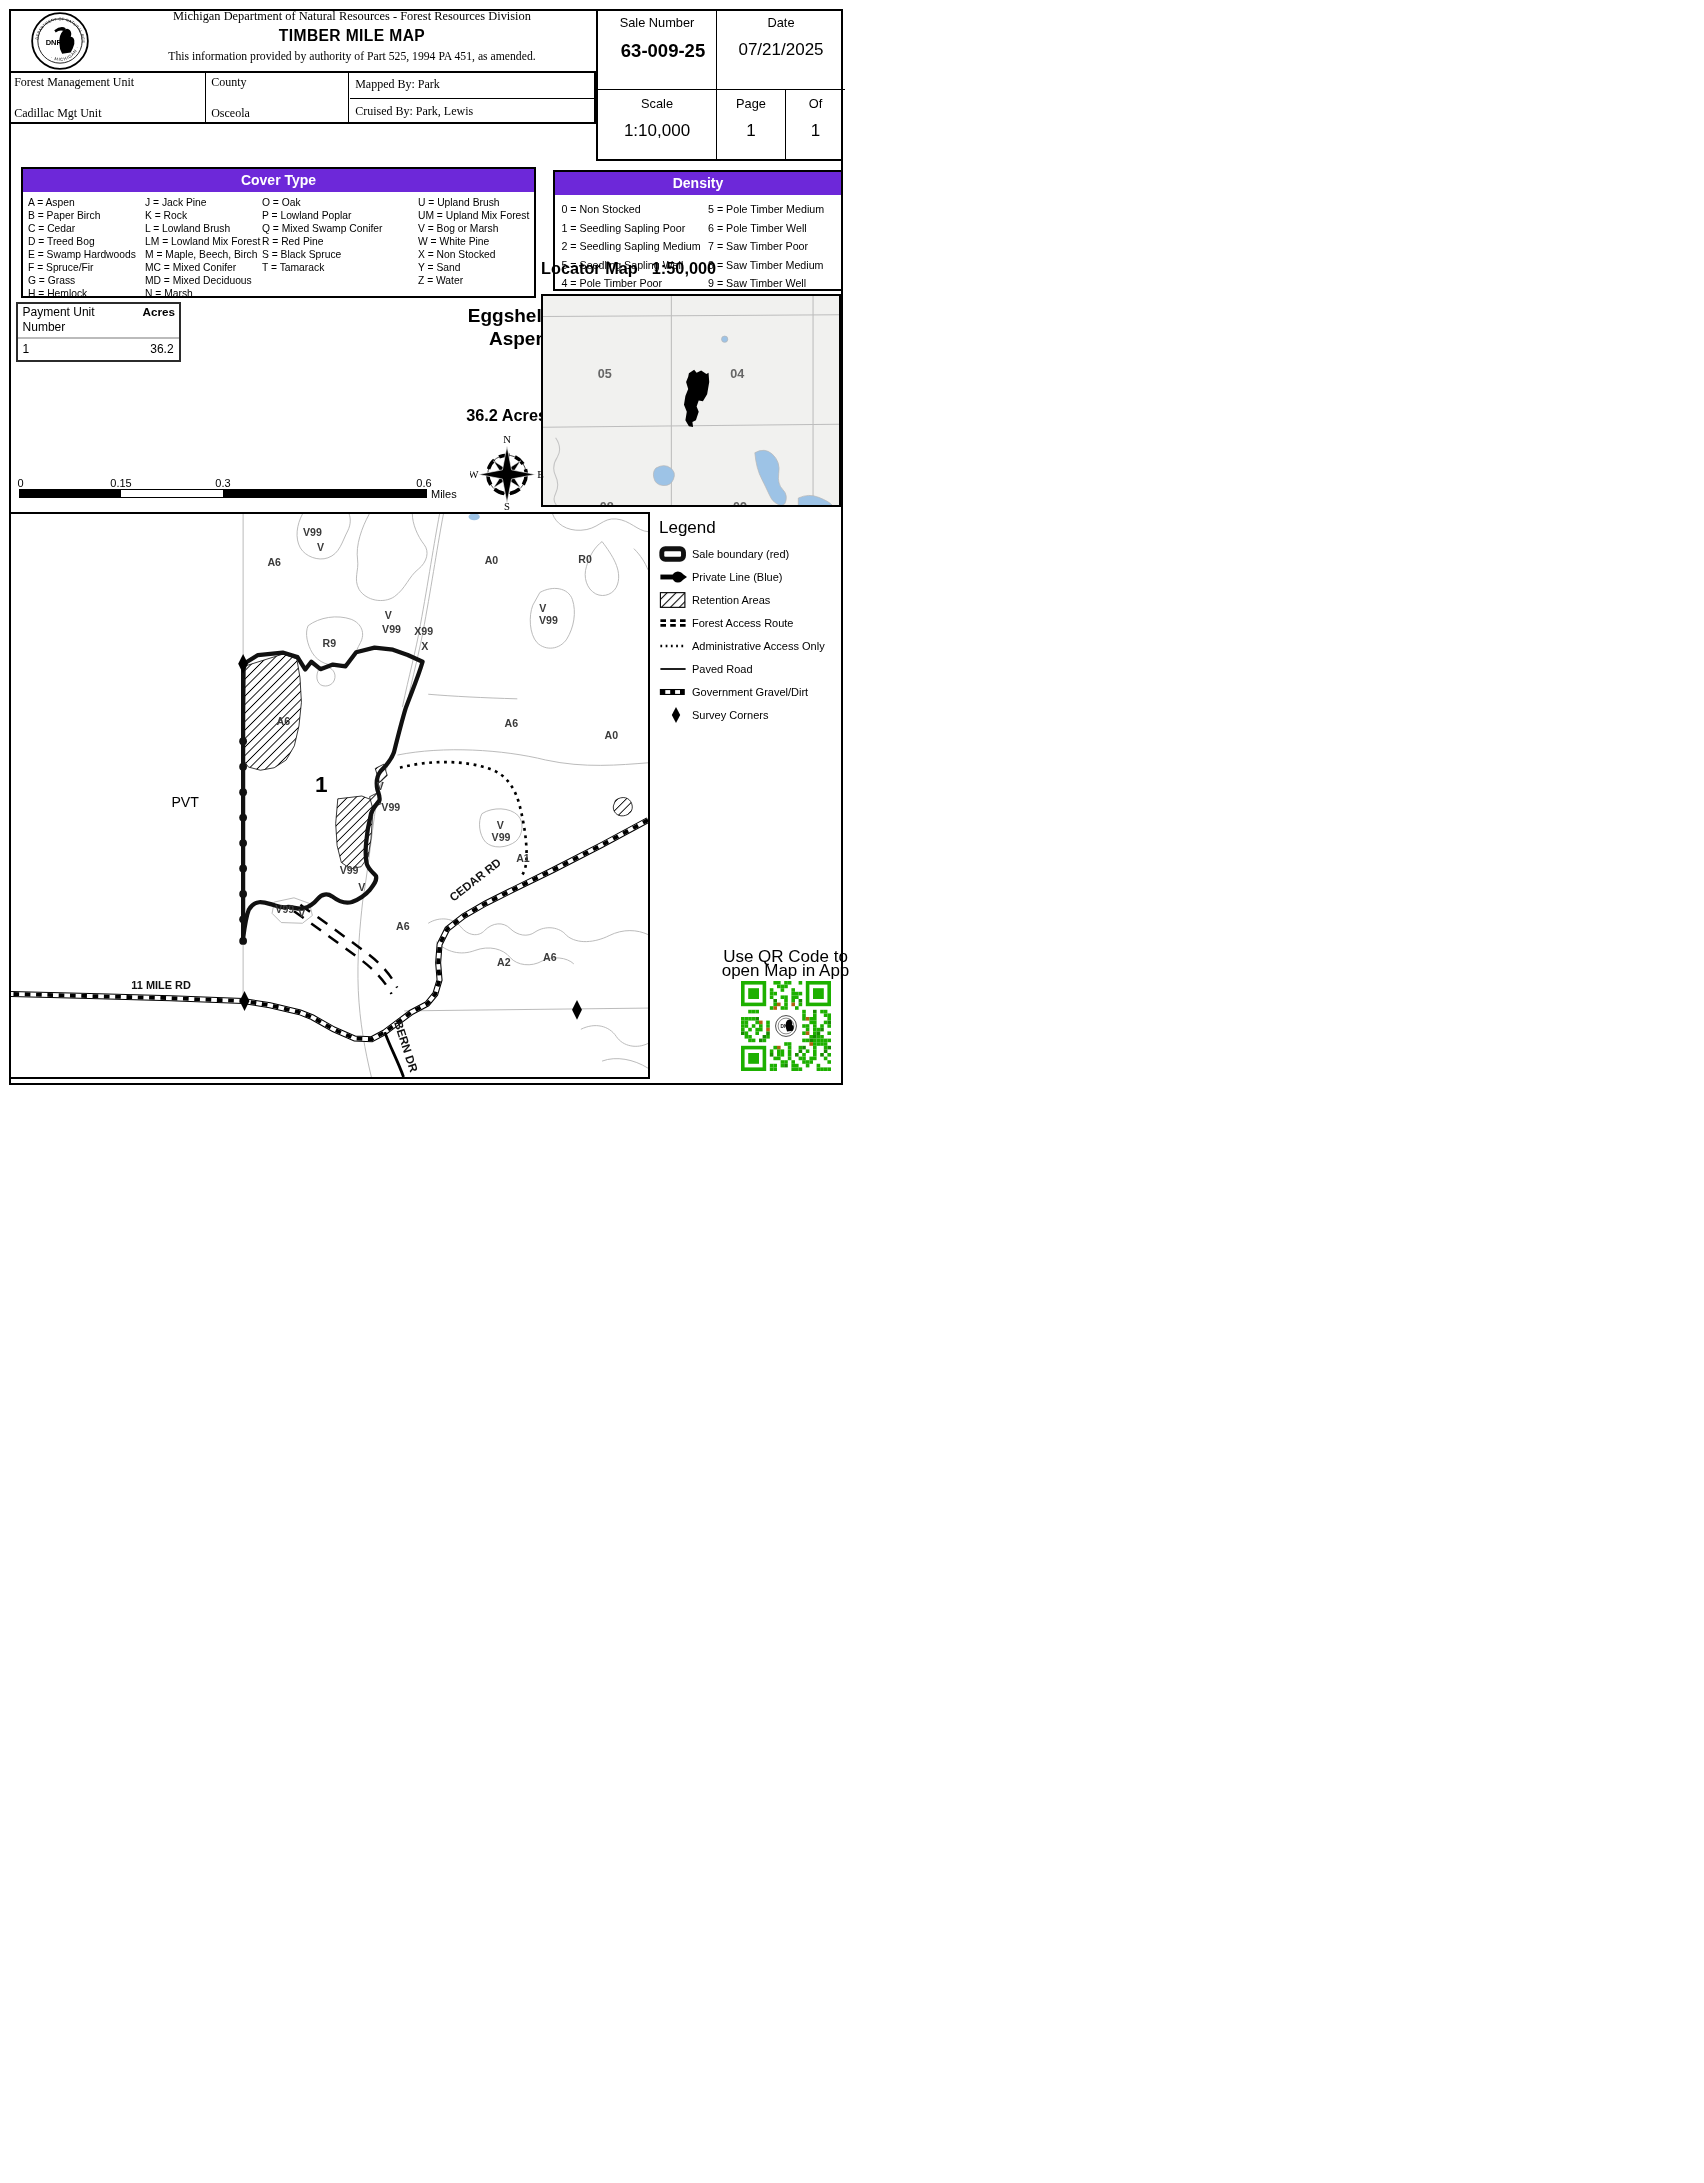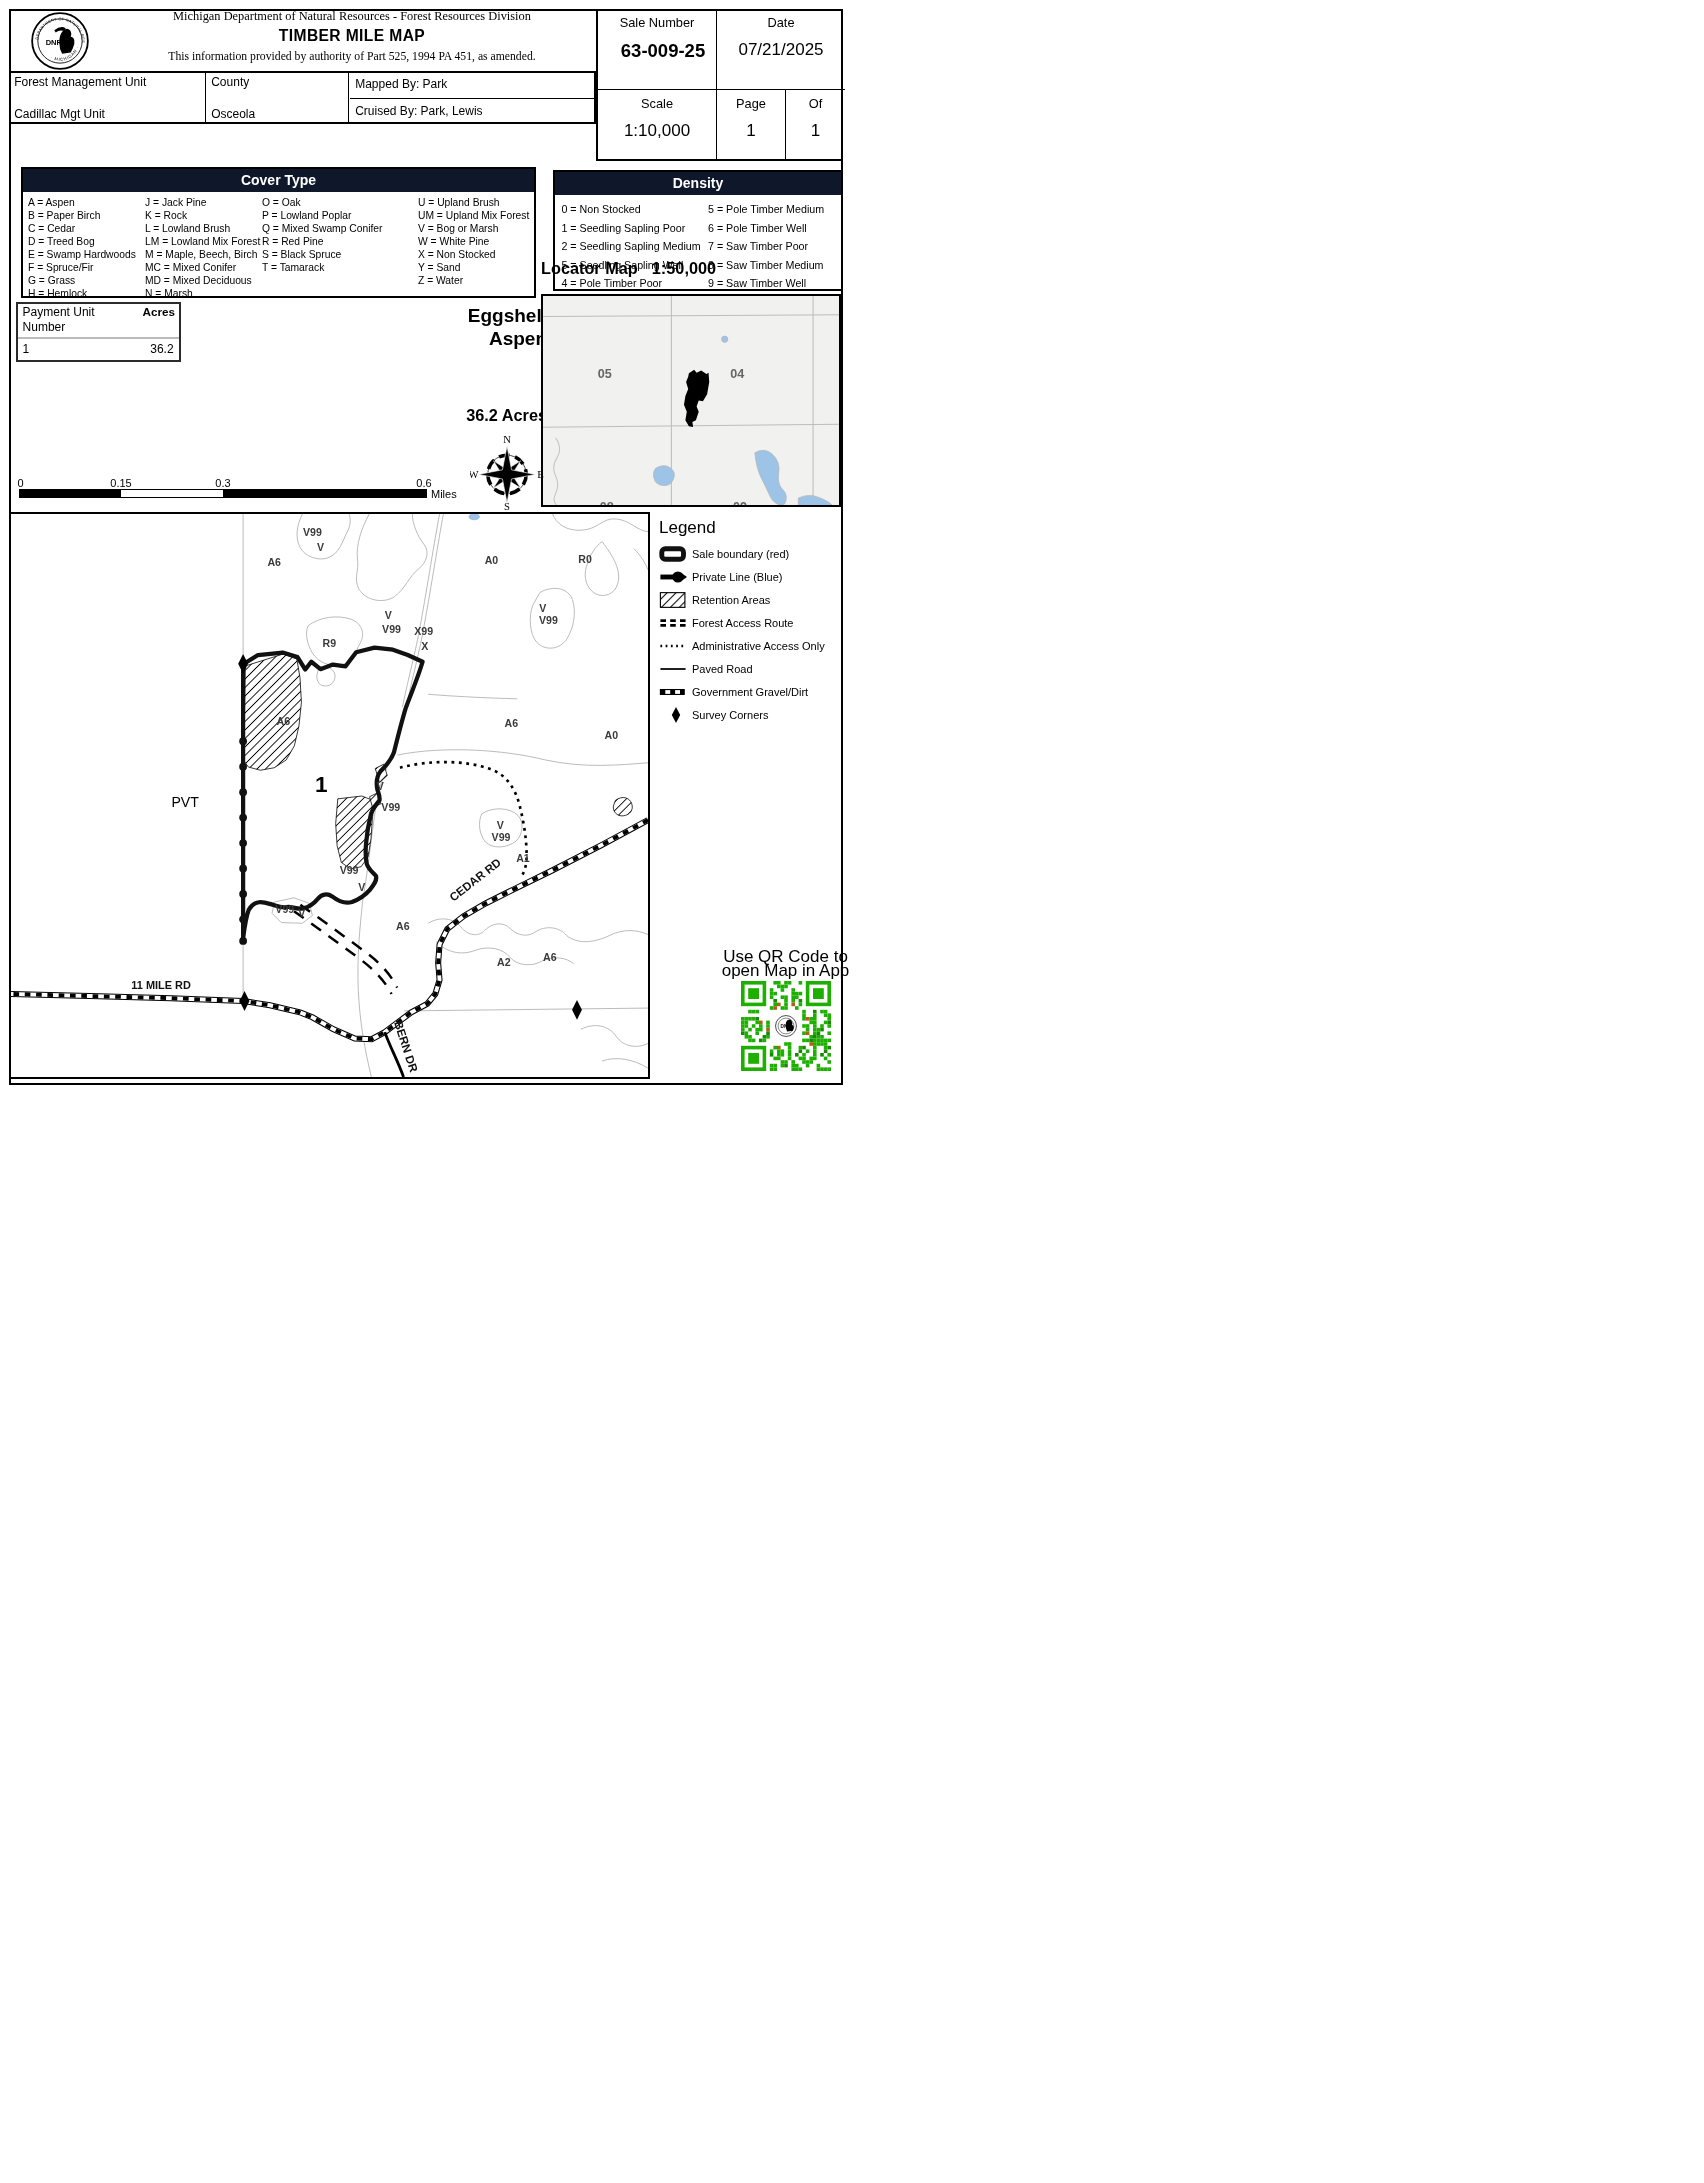--- a/index.html
+++ b/index.html
@@ -14,28 +14,28 @@
   #hdr-title{font-size:15.6px;font-weight:bold;letter-spacing:0.4px;margin-top:3.6px;}
   #hdr-authority{font-size:11.7px;margin-top:5px;}
   
   #sale-box{left:596px;top:9.2px;width:246px;height:152px;border-left:2.1px solid #000;border-bottom:2.1px solid #000;}
   .sb-cell{position:absolute;box-sizing:border-box;text-align:center;}
   .sb-label{font-size:12.8px;margin-top:5.7px;}
   .sb-value{font-size:17px;margin-top:10px;}
   .bold{font-weight:bold;}
   
   #fmu-table{left:9.2px;top:71px;width:587px;height:53px;border-top:2.1px solid #000;border-bottom:2.1px solid #000;border-right:2.1px solid #000;}
-  .cell{position:absolute;box-sizing:border-box;}
+  .cell{position:absolute;box-sizing:border-box;font-family:Liberation Serif, serif;}
   .cell-label{font-size:12px;padding:2.1px 0 0 5px;}
   .cell-value{position:absolute;bottom:2.1px;left:5px;font-size:12px;}
   #township-row{left:9.2px;top:124px;width:587px;height:33px;border-bottom:2.1px solid #000;border-right:2.1px solid #000;}
   .tc{position:absolute;top:0;bottom:0;box-sizing:border-box;text-align:center;font-size:12px;}
   
   .panel{border:2.1px solid #000;background:#fff;}
-  .panel-hdr{background:#0f172a;color:#fff;font-weight:bold;text-align:center;}
+  .panel-hdr{background:#6d28d9;color:#fff;font-weight:bold;text-align:center;}
   #cover-panel{left:21px;top:167px;width:515px;height:131px;}
   #cover-panel .panel-hdr{font-size:14px;height:23.4px;line-height:23.4px;}
   .cover-col{position:absolute;top:27px;font-size:10.3px;line-height:13px;white-space:nowrap;}
   #density-panel{left:553px;top:170px;width:290px;height:121px;}
   #density-panel .panel-hdr{font-size:14px;height:23.4px;line-height:23.4px;}
   .density-col{position:absolute;top:28px;font-size:10.7px;line-height:18.5px;white-space:nowrap;}
   
   #payment-table{left:16.3px;top:302px;width:165px;height:60px;border:2.1px solid #2b2b2b;}
   #payment-hdr{position:absolute;left:0;right:0;top:0;height:33px;border-bottom:2.1px double #bbb;}
   #payment-col1{position:absolute;left:4.3px;top:1.4px;width:107px;font-weight:normal;font-size:12px;line-height:15px;}

